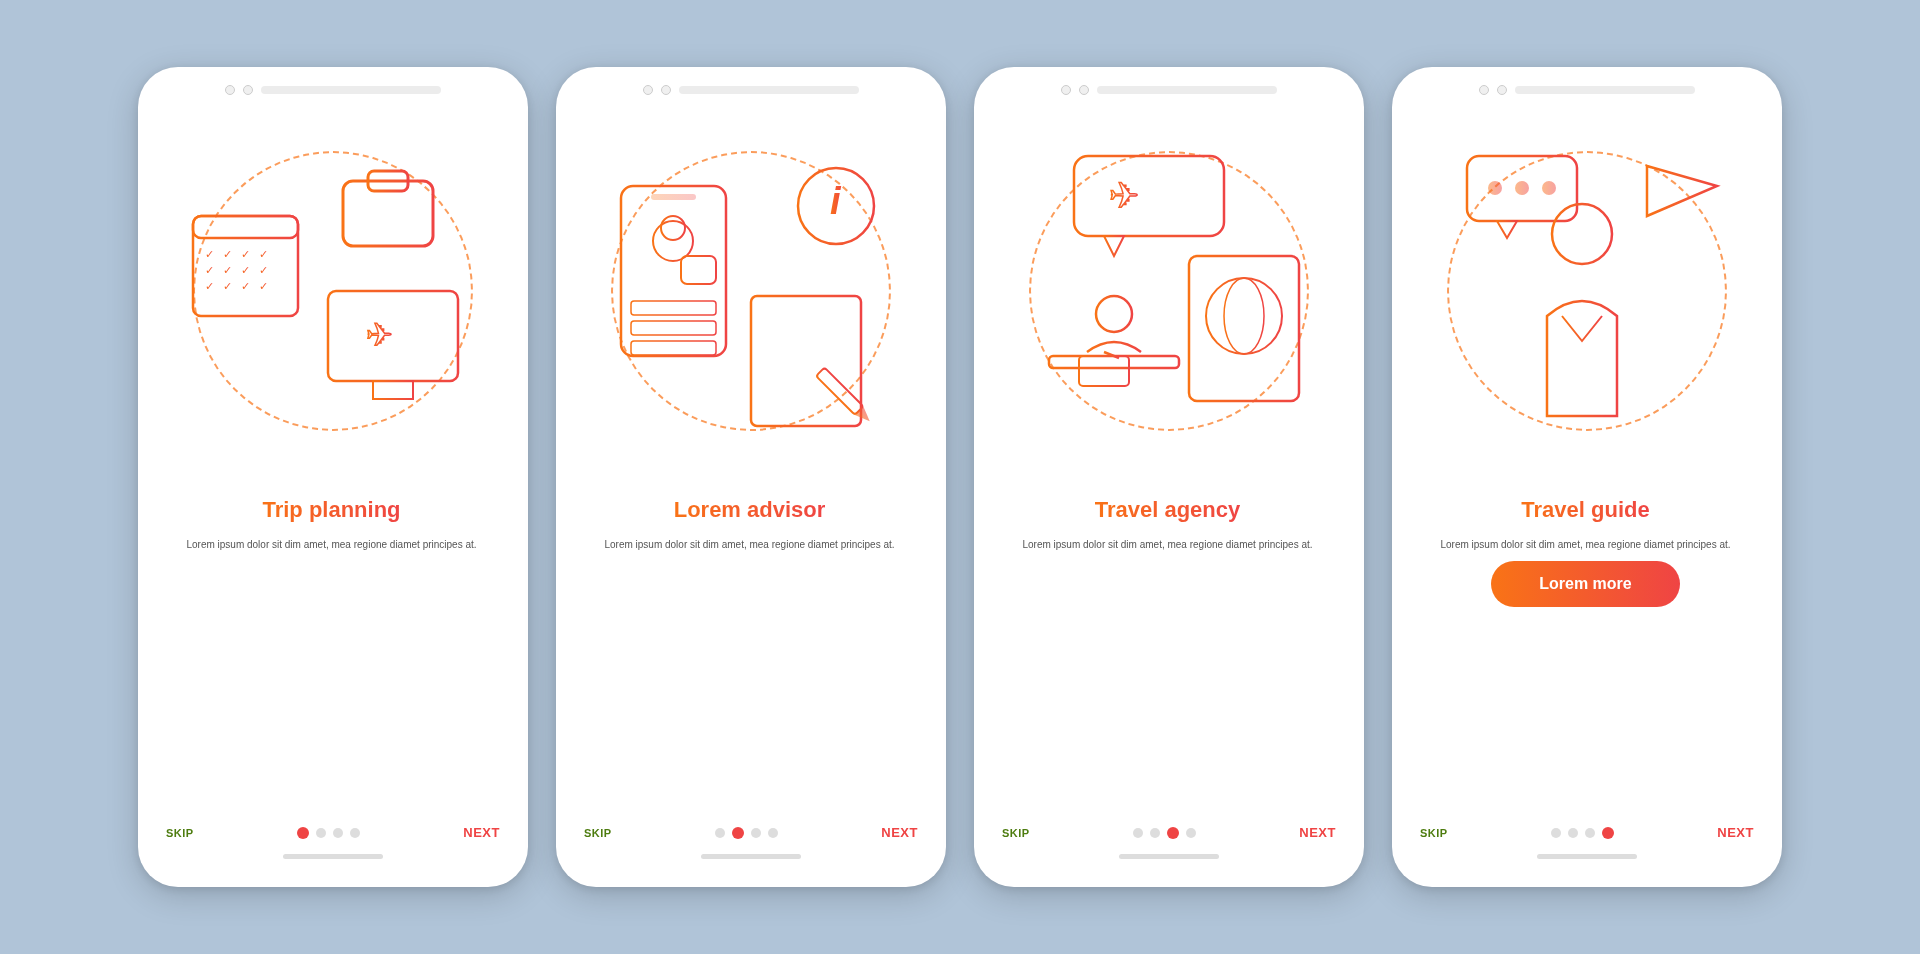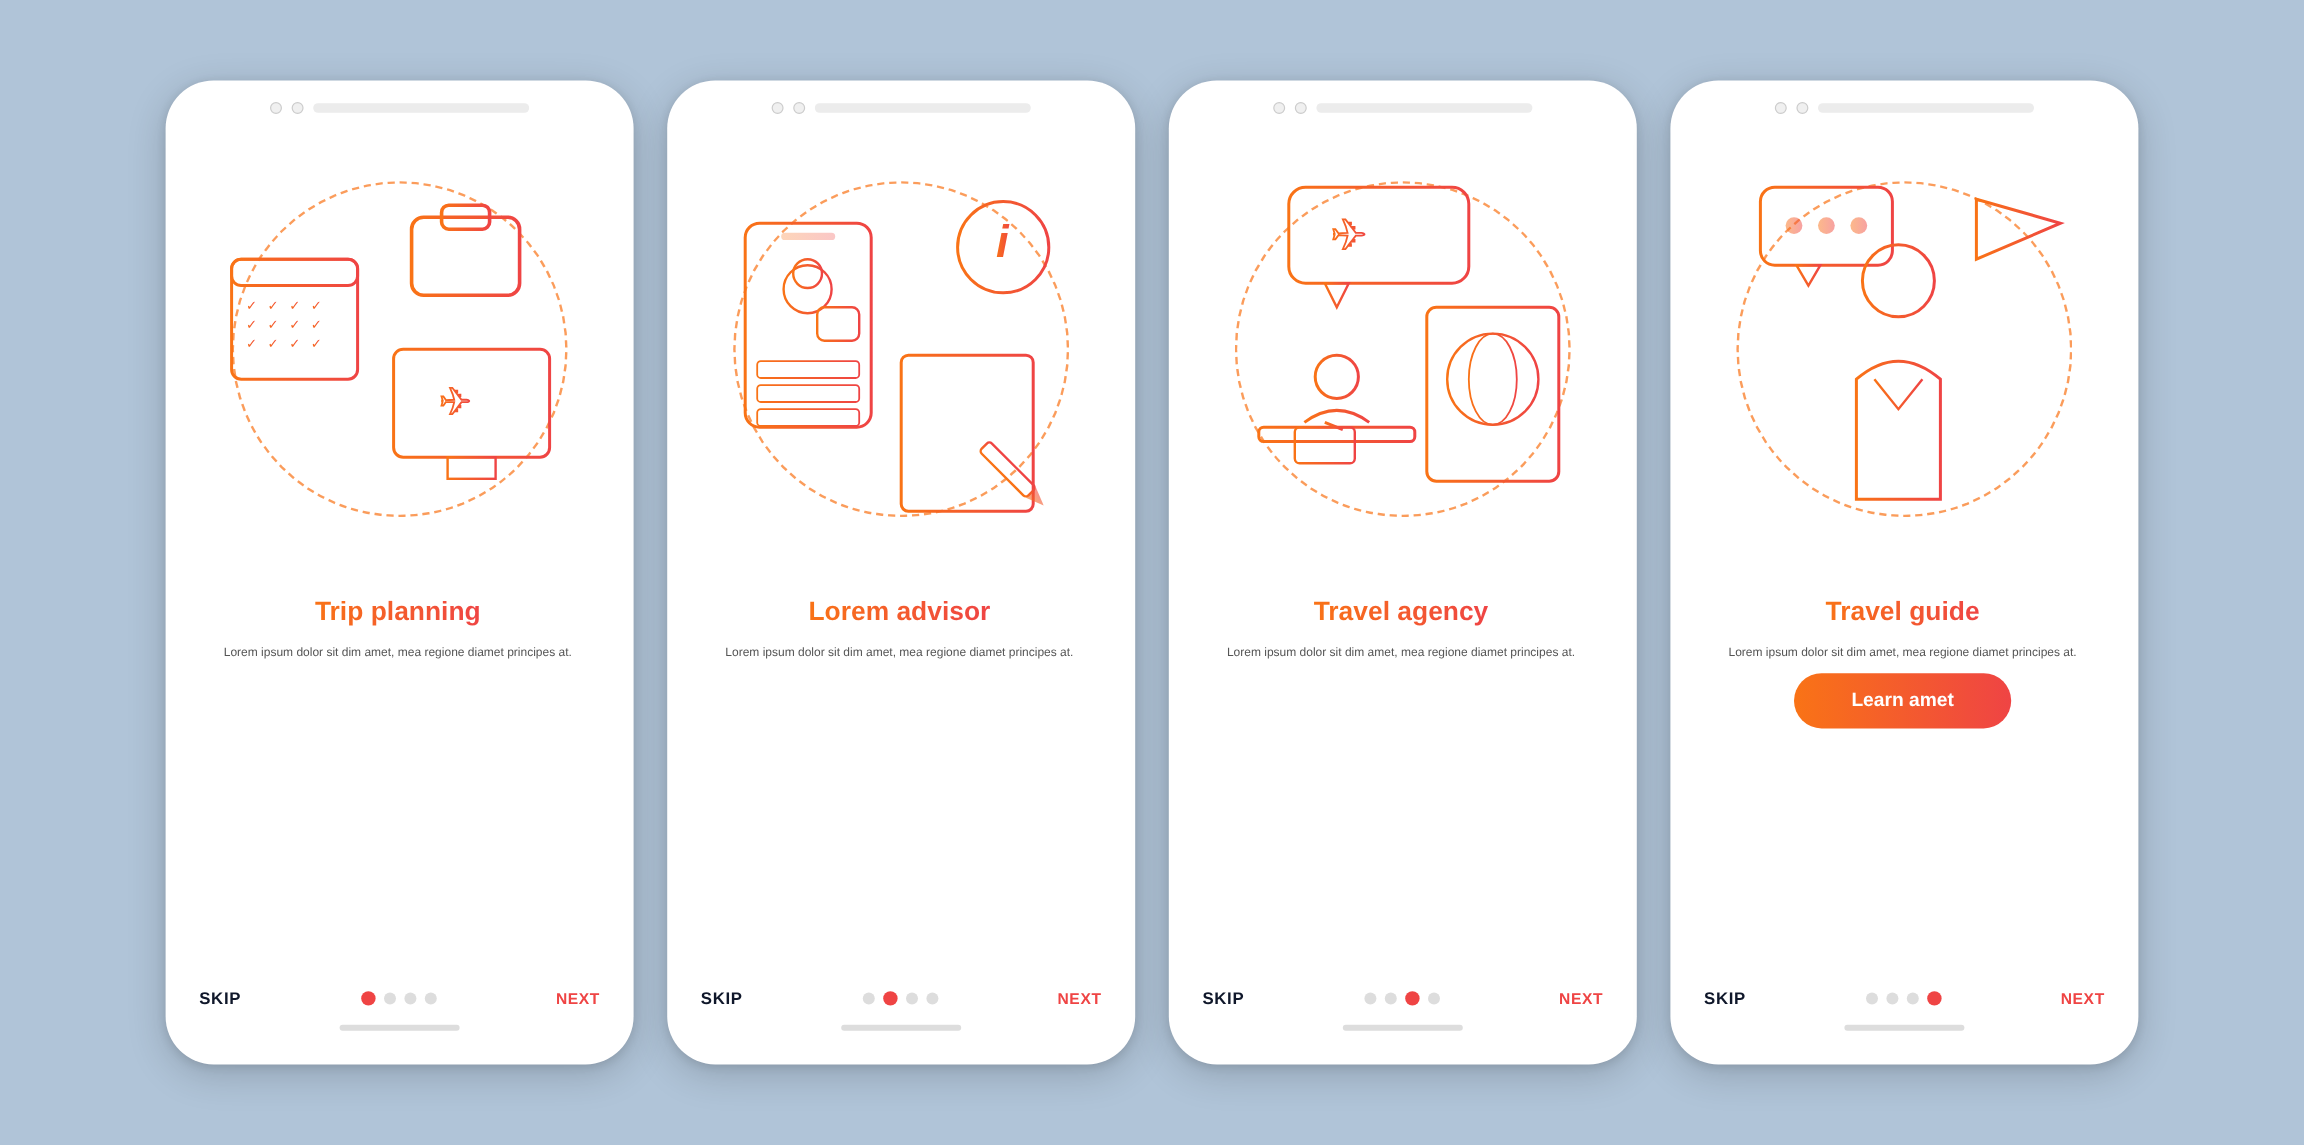--- a/index.html
+++ b/index.html
@@ -130,22 +130,22 @@
     .phone-bottom {
       width: 100%;
       padding: 10px 28px 0 28px;
       display: flex;
       align-items: center;
       justify-content: space-between;
       margin-top: auto;
     }
 
     .skip-label {
-      font-size: 14px;
-      color: #0f172a;
+      font-size: 11px;
+      color: #4d7c0f;
       font-weight: 600;
       letter-spacing: 0.04em;
     }
 
     .dots-nav {
       display: flex;
       gap: 7px;
       align-items: center;
     }
 
@@ -427,21 +427,21 @@
 
         <g transform="translate(210, 30)">
           <line x1="0" y1="0" x2="0" y2="130" stroke="url(#grad4)" stroke-width="3" stroke-linecap="round"></line>
           <polygon points="0,0 70,20 0,50" fill="none" stroke="url(#grad4)" stroke-width="2.5"></polygon>
         </g>
       </svg>
     </div>
     <div class="phone-content">
       <div class="phone-title grad-text">Travel guide</div>
       <div class="phone-body">Lorem ipsum dolor sit dim amet, mea regione diamet principes at.</div>
-      <button class="learn-more-btn">Learn amet</button>
+      <button class="learn-more-btn">Lorem more</button>
     </div>
     <div class="phone-bottom">
       <span class="skip-label">SKIP</span>
       <div class="dots-nav">
         <div class="nav-dot"></div>
         <div class="nav-dot"></div>
         <div class="nav-dot"></div>
         <div class="nav-dot active"></div>
       </div>
       <span class="next-label">NEXT</span>

